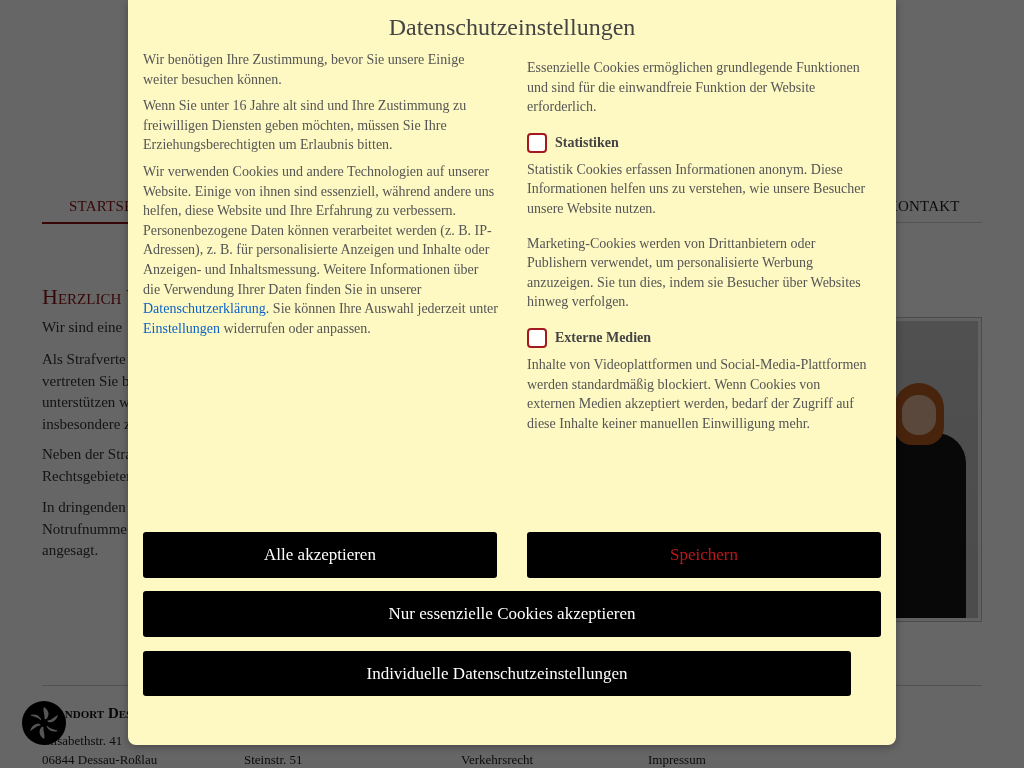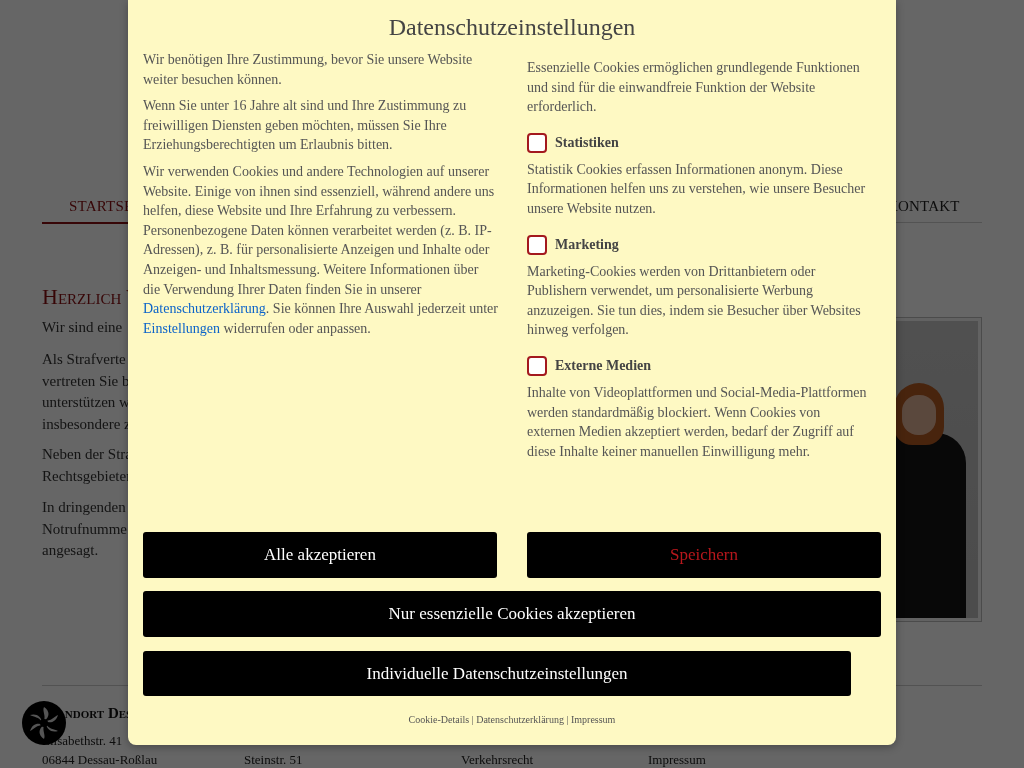--- a/index.html
+++ b/index.html
@@ -166,53 +166,46 @@
     <path d="M10 32 C12 25 18 23 23 26 C17 26 14 30 10 32Z"></path>
     <path d="M10 16 C17 14 21 18 22 23 C19 18 14 18 10 16Z"></path>
   </g>
   <circle cx="24" cy="24" r="4" fill="#000"></circle>
 </svg>
 
 <div class="modal">
   <h1 class="modal-title">Datenschutzeinstellungen</h1>
 
   <div class="col-left">
-    <p>Wir benötigen Ihre Zustimmung, bevor Sie unsere Website weiter besuchen können.</p>
+    <p>Wir benötigen Ihre Zustimmung, bevor Sie unsere Einige weiter besuchen können.</p>
     <p>Wenn Sie unter 16 Jahre alt sind und Ihre Zustimmung zu freiwilligen Diensten geben möchten, müssen Sie Ihre Erziehungsberechtigten um Erlaubnis bitten.</p>
     <p><span>Wir verwenden Cookies und andere Technologien auf unserer Website. Einige von ihnen sind essenziell, während andere uns helfen, diese Website und Ihre Erfahrung zu verbessern. Personenbezogene Daten können verarbeitet werden (z. B. IP-Adressen), z. B. für personalisierte Anzeigen und Inhalte oder Anzeigen- und Inhaltsmessung. Weitere Informationen über die Verwendung Ihrer Daten finden Sie in unserer </span><a>Datenschutzerklärung</a><span>. Sie können Ihre Auswahl jederzeit unter </span><a>Einstellungen</a><span> widerrufen oder anpassen.</span></p>
   </div>
 
   <div class="col-right">
     <div class="cat">
       <div class="cat-desc">Essenzielle Cookies ermöglichen grundlegende Funktionen und sind für die einwandfreie Funktion der Website erforderlich.</div>
     </div>
     <div class="cat">
       <div class="cat-head">
         <span class="checkbox"></span>
         <span class="cat-label">Statistiken</span>
       </div>
       <div class="cat-desc">Statistik Cookies erfassen Informationen anonym. Diese Informationen helfen uns zu verstehen, wie unsere Besucher unsere Website nutzen.</div>
     </div>
     <div class="cat">
-      <div class="cat-head">
-        <span class="checkbox"></span>
-        <span class="cat-label">Marketing</span>
-      </div>
       <div class="cat-desc">Marketing-Cookies werden von Drittanbietern oder Publishern verwendet, um personalisierte Werbung anzuzeigen. Sie tun dies, indem sie Besucher über Websites hinweg verfolgen.</div>
     </div>
     <div class="cat">
       <div class="cat-head">
         <span class="checkbox"></span>
         <span class="cat-label">Externe Medien</span>
       </div>
       <div class="cat-desc">Inhalte von Videoplattformen und Social-Media-Plattformen werden standardmäßig blockiert. Wenn Cookies von externen Medien akzeptiert werden, bedarf der Zugriff auf diese Inhalte keiner manuellen Einwilligung mehr.</div>
     </div>
   </div>
 
   <button class="btn" style="left:15px; top:532px; width:354px; height:46px;">Alle akzeptieren</button>
   <button class="btn save" style="left:399px; top:532px; width:354px; height:46px;">Speichern</button>
   <button class="btn" style="left:15px; top:591px; width:738px; height:46px;">Nur essenzielle Cookies akzeptieren</button>
   <button class="btn" style="left:15px; top:651px; width:708px; height:45px;">Individuelle Datenschutzeinstellungen</button>
 
-  <div class="modal-footer">
-    <span class="link">Cookie-Details</span><span> | </span><span class="link">Datenschutzerklärung</span><span> | </span><span class="link">Impressum</span>
-  </div>
 </div>
 
 </body></html>

